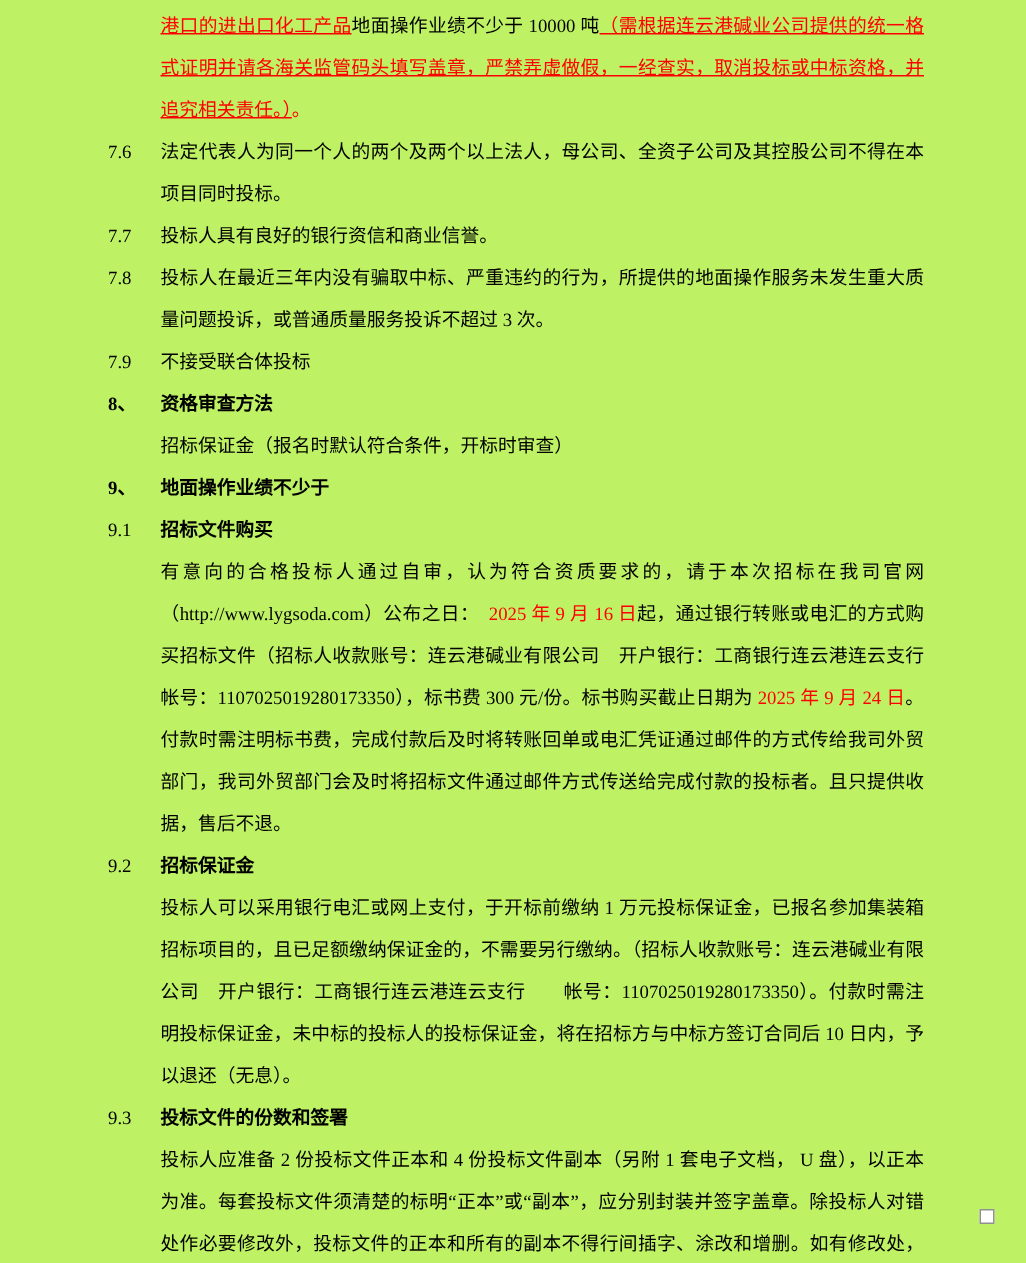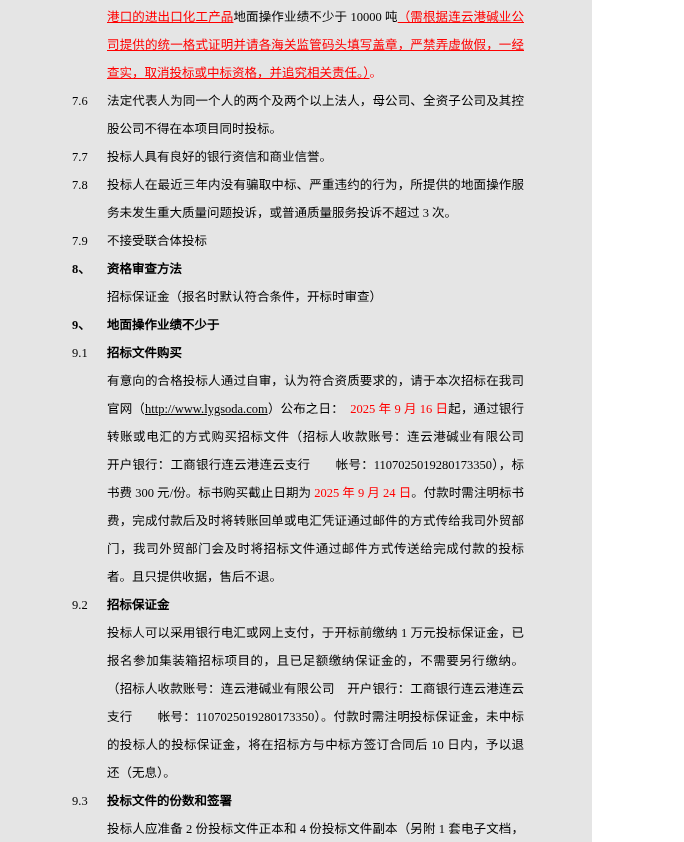--- a/index.html
+++ b/index.html
@@ -1,20 +1,20 @@
 <!DOCTYPE html>
 <html lang="zh-CN"><head>
 <meta charset="utf-8">
 <style>
   html, body { margin: 0; padding: 0; background: #ffffff; }
   .page {
     position: relative;
-    width: 592px;
+    width: 684px;
     height: 842px;
-    background: #e5e5e5;
+    background: #bef264;
     overflow: hidden;
     font-family: "Liberation Serif", "DejaVu Serif", serif;
     font-size: 12.5px;
     line-height: 28px;
     color: #000000;
   }
   .doc { position: absolute; top: 3px; left: 0; right: 0; }
   .row { position: relative; }
   .num {
     position: absolute;
@@ -23,21 +23,21 @@
     white-space: nowrap;
   }
   .para {
     margin: 0 68px 0 107px;       
     text-align: justify;
     text-justify: inter-ideograph;
   }
   .bold { font-weight: bold; }
   .red { color: #ff0000; }
   .u { text-decoration: underline; }
-  .link { text-decoration: underline; color: #000000; margin-top: 16px; }
+  .link { color: #000000; margin-top: 16px; }
   .anchor-square {
     position: absolute;
     left: 653px;
     top: 806px;
     width: 8px;
     height: 8px;
     border: 1px solid #909090;
     background: #ffffff;
   }
 </style>

